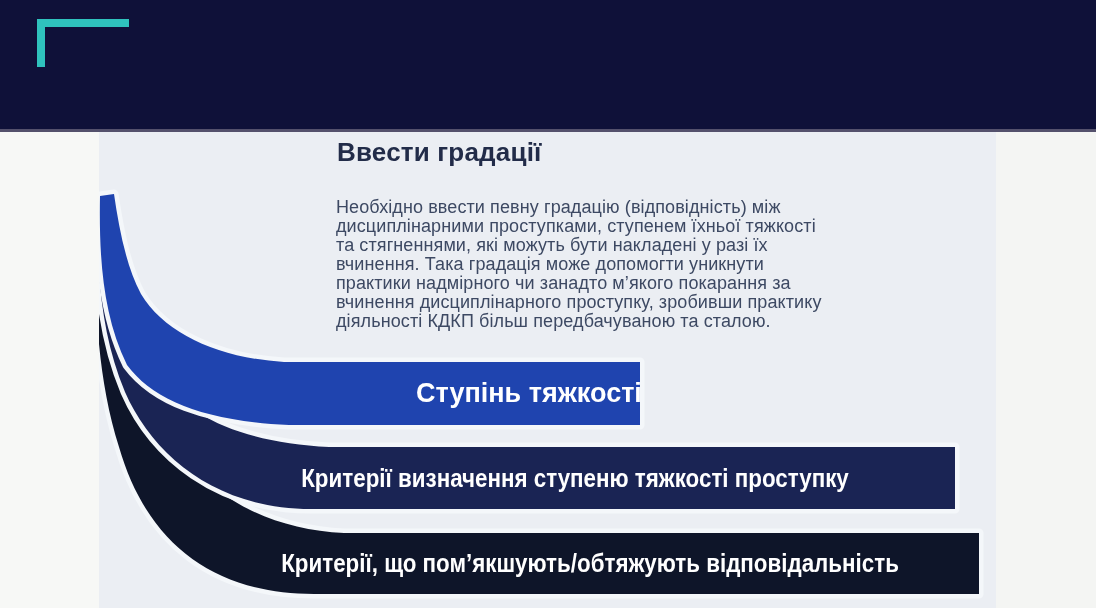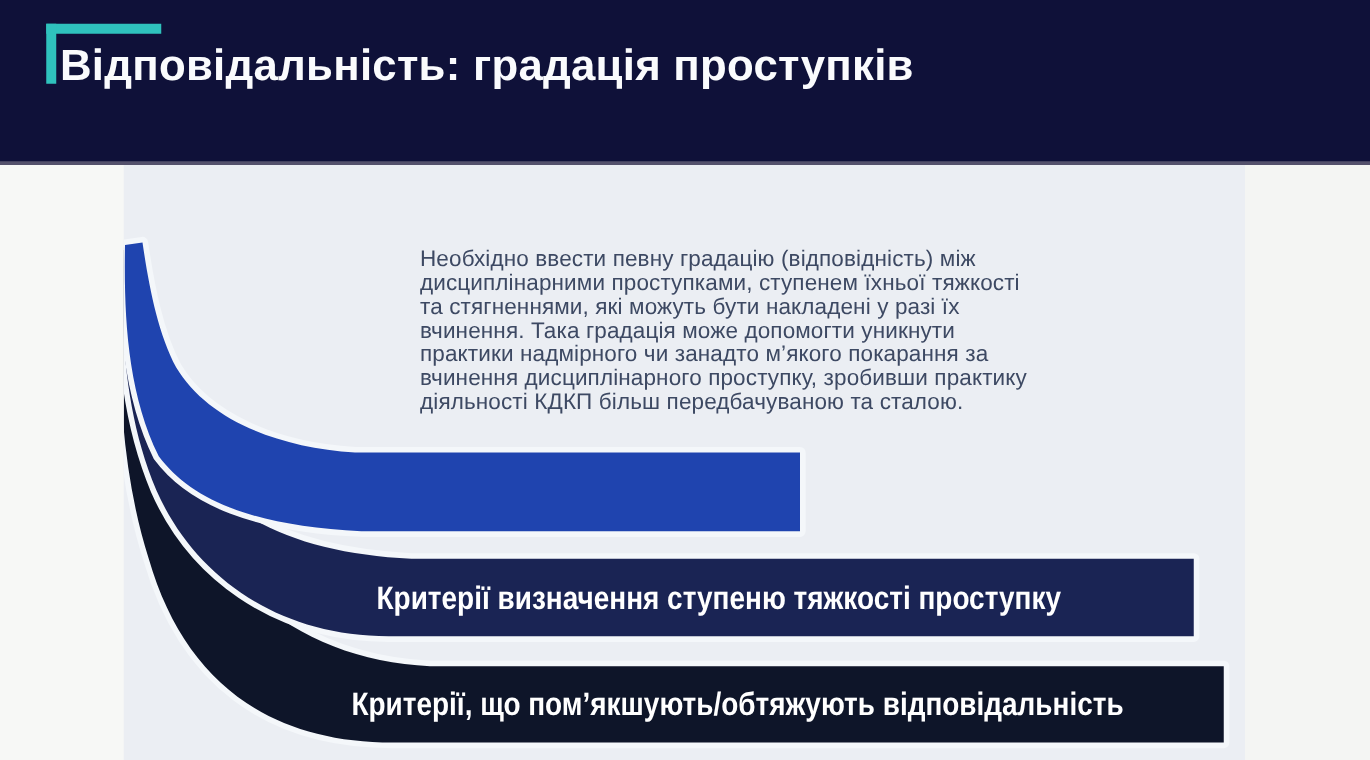--- a/index.html
+++ b/index.html
@@ -59,28 +59,28 @@
   .bar-label.b2{left:176px;top:315px;width:600px;height:62px;font-size:26px;transform:scaleX(0.86);}
   .bar-label.b3{left:191px;top:401px;width:600px;height:61px;font-size:26px;transform:scaleX(0.86);}
 </style>
 </head>
 <body>
 
 <div class="stage">
 
   <div class="header">
     <div class="bracket"></div>
-    <h1 class="title">Відповідальність: градація проступків</h1>
   </div>
 
   <div class="content">
     <div class="left-margin"></div>
     <div class="right-margin"></div>
 
     <div class="card">
+      <h2 class="section-heading">Ввести градації</h2>
       <p class="body-paragraph">Необхідно ввести певну градацію (відповідність) між дисциплінарними проступками, ступенем їхньої тяжкості та стягненнями, які можуть бути накладені у разі їх вчинення. Така градація може допомогти уникнути практики надмірного чи занадто м’якого покарання за вчинення дисциплінарного проступку, зробивши практику діяльності КДКП більш передбачуваною та сталою.</p>
 
       <svg class="ribbons" viewBox="0 0 897 476" aria-hidden="true">
         <path d="M -2 68
                  C -6 150, -4 240, 20 315
                  C 48 412, 115 462, 215 462
                  L 880 462 L 880 401 L 245 401
                  C 165 397, 98 360, 62 290
                  C 32 230, 20 140, 10 68
                  Z" fill="#0e1529"></path>
@@ -93,18 +93,19 @@
                  Z" fill="#1a2454"></path>
         <path d="M 1 64
                  C 0 122, 3 182, 28 233
                  C 54 268, 104 289, 190 293
                  L 541 293 L 541 230 L 185 230
                  C 120 226, 66 202, 42 162
                  C 27 134, 20 96, 15 62
                  Z" fill="#1f44af"></path>
       </svg>
 
+      <div class="bar-label b1">Ступінь тяжкості</div>
       <div class="bar-label b2">Критерії визначення ступеню тяжкості проступку</div>
       <div class="bar-label b3">Критерії, що пом’якшують/обтяжують відповідальність</div>
     </div>
   </div>
 
 </div>
 
 </body></html>

